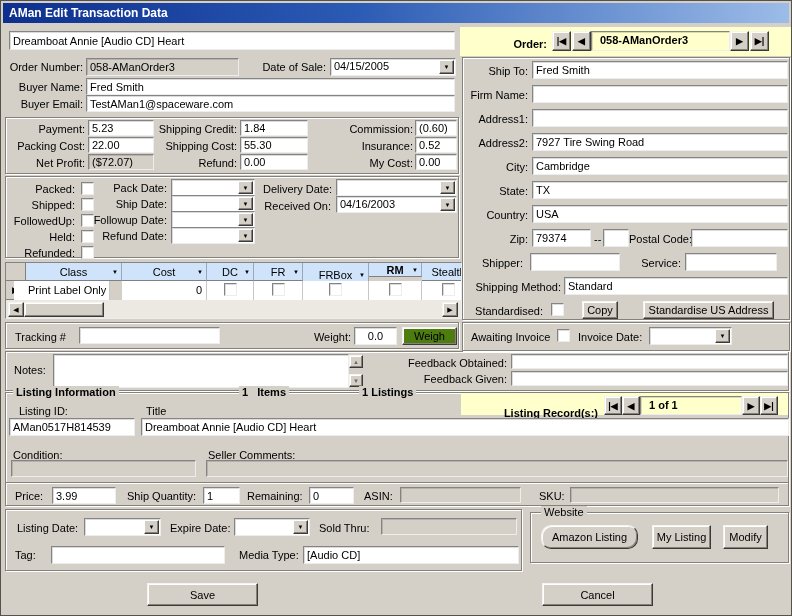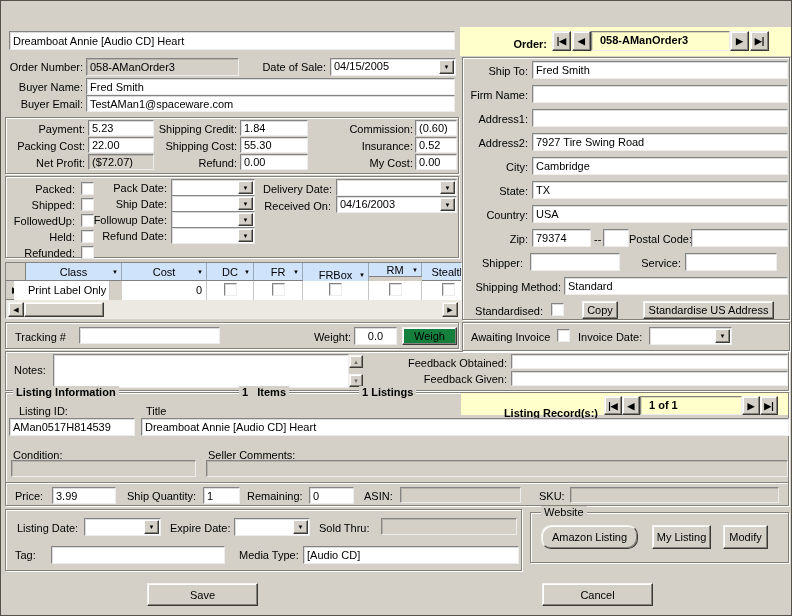--- a/index.html
+++ b/index.html
@@ -20,21 +20,21 @@
   .gray { background:#d4d0c8; }
   .sunkbox { position:absolute; background:#d4d0c8; border:1px solid;
          border-color:#848484 #ededed #ededed #848484;
          box-shadow:inset 1px 1px 0 rgba(0,0,0,.14); box-sizing:border-box; }
   .btn { position:absolute; font:11px "Liberation Sans",sans-serif; background:#d4d0c8;
          border:1px solid; border-color:#f6f4f0 #3c3a36 #3c3a36 #f6f4f0;
          box-shadow:inset -1px -1px 0 #85827c, inset 1px 1px 0 #fff;
          display:flex; align-items:center; justify-content:center;
          box-sizing:border-box; cursor:default; }
   .yellow { background:#ffffcc; }
-  .orange { background:#15803d; }
+  .orange { background:#4d7c0f; }
   .grp { position:absolute; border:1px solid #84807a; box-shadow:1px 1px 0 #fff, inset 1px 1px 0 #fff;
          box-sizing:border-box; }
   .cb  { position:absolute; width:13px; height:13px; background:#fff; border:1px solid;
          border-color:#848484 #ededed #ededed #848484; box-shadow:inset 1px 1px 0 rgba(0,0,0,.14);
          box-sizing:border-box; }
   .combo { overflow:visible; }
   .cval { position:absolute; left:3px; top:1px; }
   .dd  { position:absolute; right:1px; top:1px; bottom:1px; width:15px; background:#d4d0c8;
          border:1px solid; border-color:#fff #3c3a36 #3c3a36 #fff;
          box-shadow:inset -1px -1px 0 #85827c; display:flex; align-items:center;
@@ -61,20 +61,23 @@
   .mini { font-size:6px; color:#6e6a64; }
   textarea.notesbox { position:absolute; resize:none; font:11px "Liberation Sans",sans-serif;
          background:#fff; border:1px solid; border-color:#848484 #ededed #ededed #848484;
          box-shadow:inset 1px 1px 0 rgba(0,0,0,.14); box-sizing:border-box; outline:none; }
 </style>
 </head>
 <body>
 
 <div class="window">
 
+  <div class="titlebar">
+    <span>AMan Edit Transaction Data</span>
+  </div>
 
   <input class="txt" style="left: 8px; top: 30px; width: 446px; height: 19px;" value="Dreamboat Annie [Audio CD] Heart">
 
   <div class="lbl r" style="left:8px;top:60px;width:74px;">Order Number:</div>
   <input class="txt gray" style="left: 85px; top: 57px; width: 153px; height: 18px;" value="058-AManOrder3">
   <div class="lbl r" style="left:246px;top:60px;width:79px;">Date of Sale:</div>
   <div class="txt combo" style="left:329px;top:57px;width:126px;height:18px;">
     <span class="cval">04/15/2005</span>
     <span class="dd">
         <span>▼</span>
@@ -179,21 +182,21 @@
       <span class="tharrow">▼</span>
     </div>
     <div class="th" style="left:248px;top:0;width:49px;height:18px;">
       <span>FR</span>
       <span class="tharrow">▼</span>
     </div>
     <div class="th" style="left:297px;top:0;width:66px;height:24px;">
       <span>FRBox</span>
       <span class="tharrow">▼</span>
     </div>
-    <div class="th" style="left:363px;top:0;width:53px;height:14px;">
+    <div class="th" style="left:363px;top:0;width:53px;height:14px;font-weight:bold;">
       <span>RM</span>
       <span class="tharrow">▼</span>
     </div>
     <div class="th" style="left:416px;top:0;width:54px;height:18px;">
       <span>Stealth</span>
     </div>
     <div class="rowsel" style="left:0;top:18px;width:20px;height:19px;">
       <span>▶</span>
     </div>
     <div class="td" style="left:8px;top:18px;width:96px;height:19px;overflow:hidden;padding:3px 0 0 14px;white-space:nowrap;">Print Label Only - N</div>

